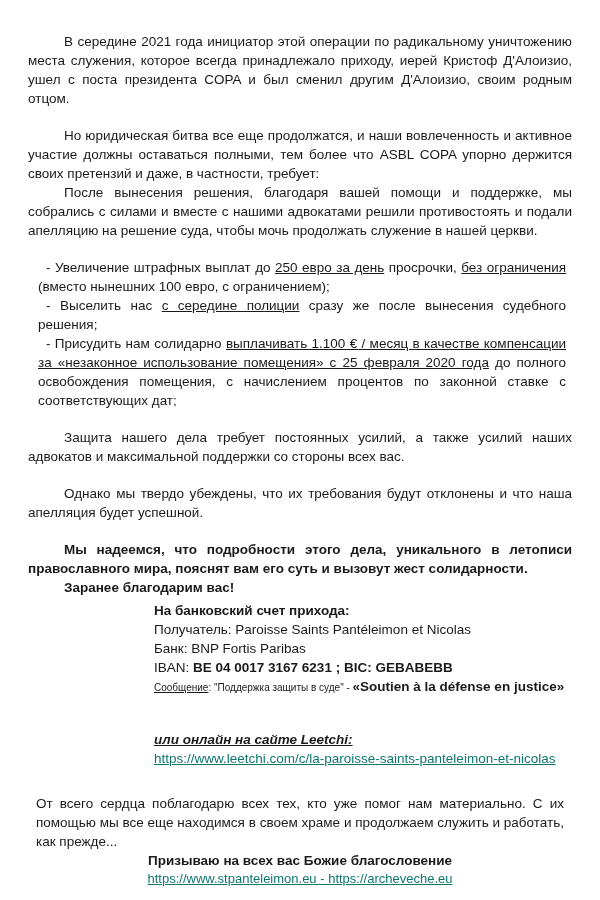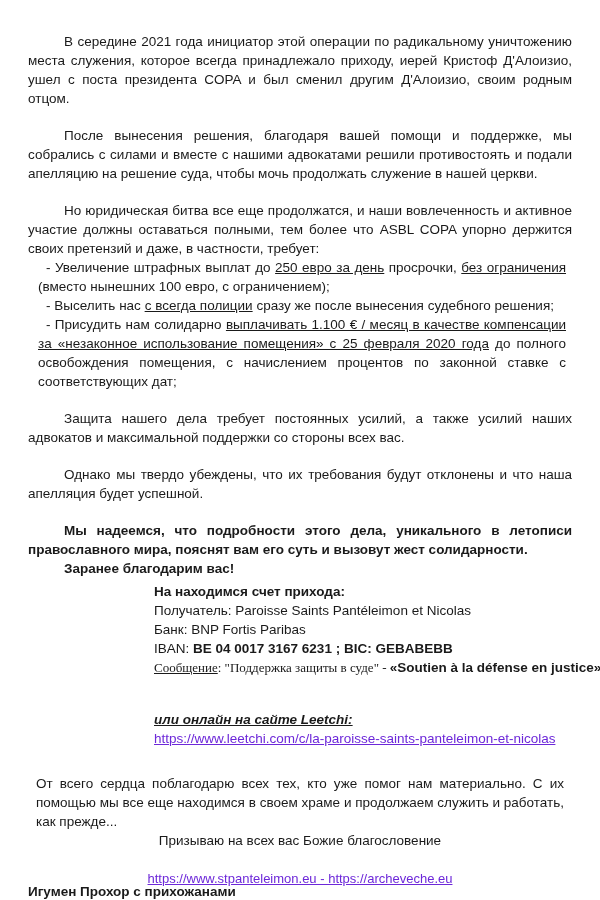--- a/index.html
+++ b/index.html
@@ -11,61 +11,61 @@
   }
   .para{text-align:justify;text-indent:36px;margin:0 0 18px;}
   .para.tight{margin-bottom:0;}
   .bold{font-weight:bold;}
   .bullets{margin:0 6px 18px 10px;text-align:justify;}
   .bullet{text-indent:8px;}
   .ul{text-decoration:underline;}
   .bank{margin:4px 0 18px 126px;}
   .bank-line{white-space:nowrap;}
   .bank-heading{font-weight:bold;}
-  .serif{font-family:Liberation Serif, serif;font-size:13px;}
+  .serif{font-family:Liberation Sans, sans-serif;font-size:10px;}
   .leetchi{margin:0 0 0 126px;}
   .leetchi-intro{font-weight:bold;font-style:italic;text-decoration:underline;margin-top:33px;}
-  .link{color:#6d28d9;text-decoration:underline;cursor:pointer;}
+  .link{color:#0f766e;text-decoration:underline;cursor:pointer;}
   .closing-para{text-align:justify;margin:26px 8px 0;}
-  .blessing{text-align:center;margin:0;}
+  .blessing{text-align:center;margin:0;font-weight:bold;}
   .signature{font-weight:bold;margin-top:32px;}
   .footer{position:absolute;bottom:12px;left:0;right:0;text-align:center;font-size:13px;}
 </style>
 </head>
 <body>
 
 <div class="page">
 
   <p class="para">В середине 2021 года инициатор этой операции по радикальному уничтожению места служения, которое всегда принадлежало приходу, иерей Кристоф Д'Алоизио, ушел с поста президента COPA и был сменил другим Д'Алоизио, своим родным отцом.</p>
 
+  <p class="para tight">Но юридическая битва все еще продолжатся, и наши вовлеченность и активное участие должны оставаться полными, тем более что ASBL COPA упорно держится своих претензий и даже, в частности, требует:</p>
+
   <p class="para">После вынесения решения, благодаря вашей помощи и поддержке, мы собрались с силами и вместе с нашими адвокатами решили противостоять и подали апелляцию на решение суда, чтобы мочь продолжать служение в нашей церкви.</p>
-
-  <p class="para tight">Но юридическая битва все еще продолжатся, и наши вовлеченность и активное участие должны оставаться полными, тем более что ASBL COPA упорно держится своих претензий и даже, в частности, требует:</p>
 
   <div class="bullets">
     <div class="bullet">
       <span>- Увеличение штрафных выплат до </span><span class="ul">250 евро за день</span><span> просрочки, </span><span class="ul">без ограничения</span><span> (вместо нынешних 100 евро, с ограничением);</span>
     </div>
     <div class="bullet">
-      <span>- Выселить нас </span><span class="ul">с всегда полиции</span><span> сразу же после вынесения судебного решения;</span>
+      <span>- Выселить нас </span><span class="ul">с середине полиции</span><span> сразу же после вынесения судебного решения;</span>
     </div>
     <div class="bullet">
       <span>- Присудить нам солидарно </span><span class="ul">выплачивать 1.100 € / месяц в качестве компенсации за «незаконное использование помещения» с 25 февраля 2020 года</span><span> до полного освобождения помещения, с начислением процентов по законной ставке с соответствующих дат;</span>
     </div>
   </div>
 
   <p class="para">Защита нашего дела требует постоянных усилий, а также усилий наших адвокатов и максимальной поддержки со стороны всех вас.</p>
 
   <p class="para">Однако мы твердо убеждены, что их требования будут отклонены и что наша апелляция будет успешной.</p>
 
   <p class="para tight bold">Мы надеемся, что подробности этого дела, уникального в летописи православного мира, пояснят вам его суть и вызовут жест солидарности.</p>
   <p class="para tight bold">Заранее благодарим вас!</p>
 
   <div class="bank">
-    <div class="bank-line bank-heading">На находимся счет прихода:</div>
+    <div class="bank-line bank-heading">На банковский счет прихода:</div>
     <div class="bank-line">Получатель: Paroisse Saints Pantéleimon et Nicolas</div>
     <div class="bank-line">Банк: BNP Fortis Paribas</div>
     <div class="bank-line">
       <span>IBAN: </span><span class="bold">BE 04 0017 3167 6231 ;  BIC: GEBABEBB</span>
     </div>
     <div class="bank-line">
       <span class="serif ul">Сообщение</span><span class="serif">: "Поддержка защиты в суде" - </span><span class="bold">«Soutien à la défense en justice»</span>
     </div>
   </div>
 

